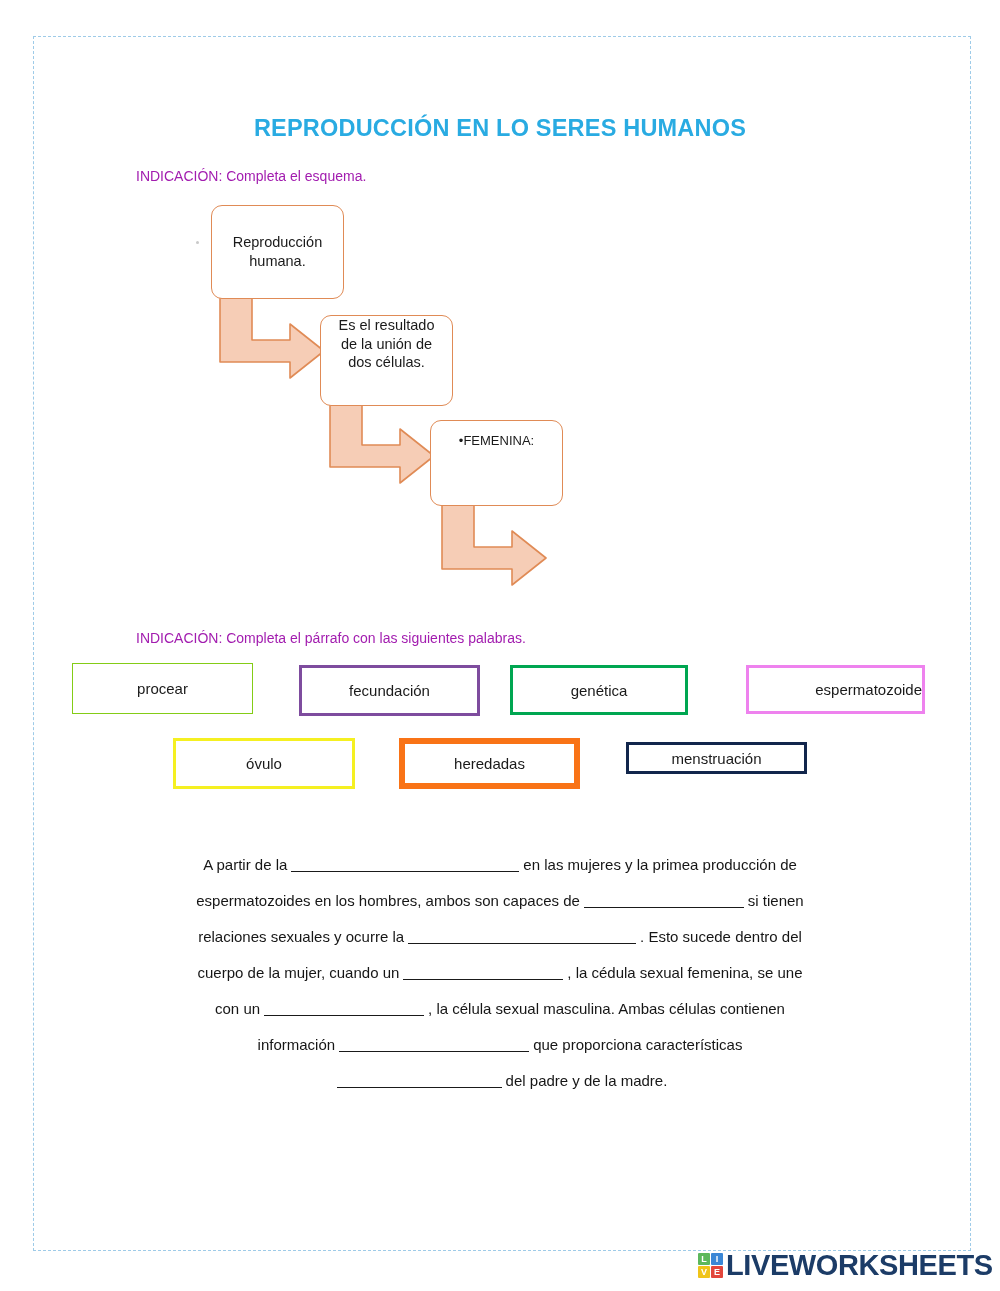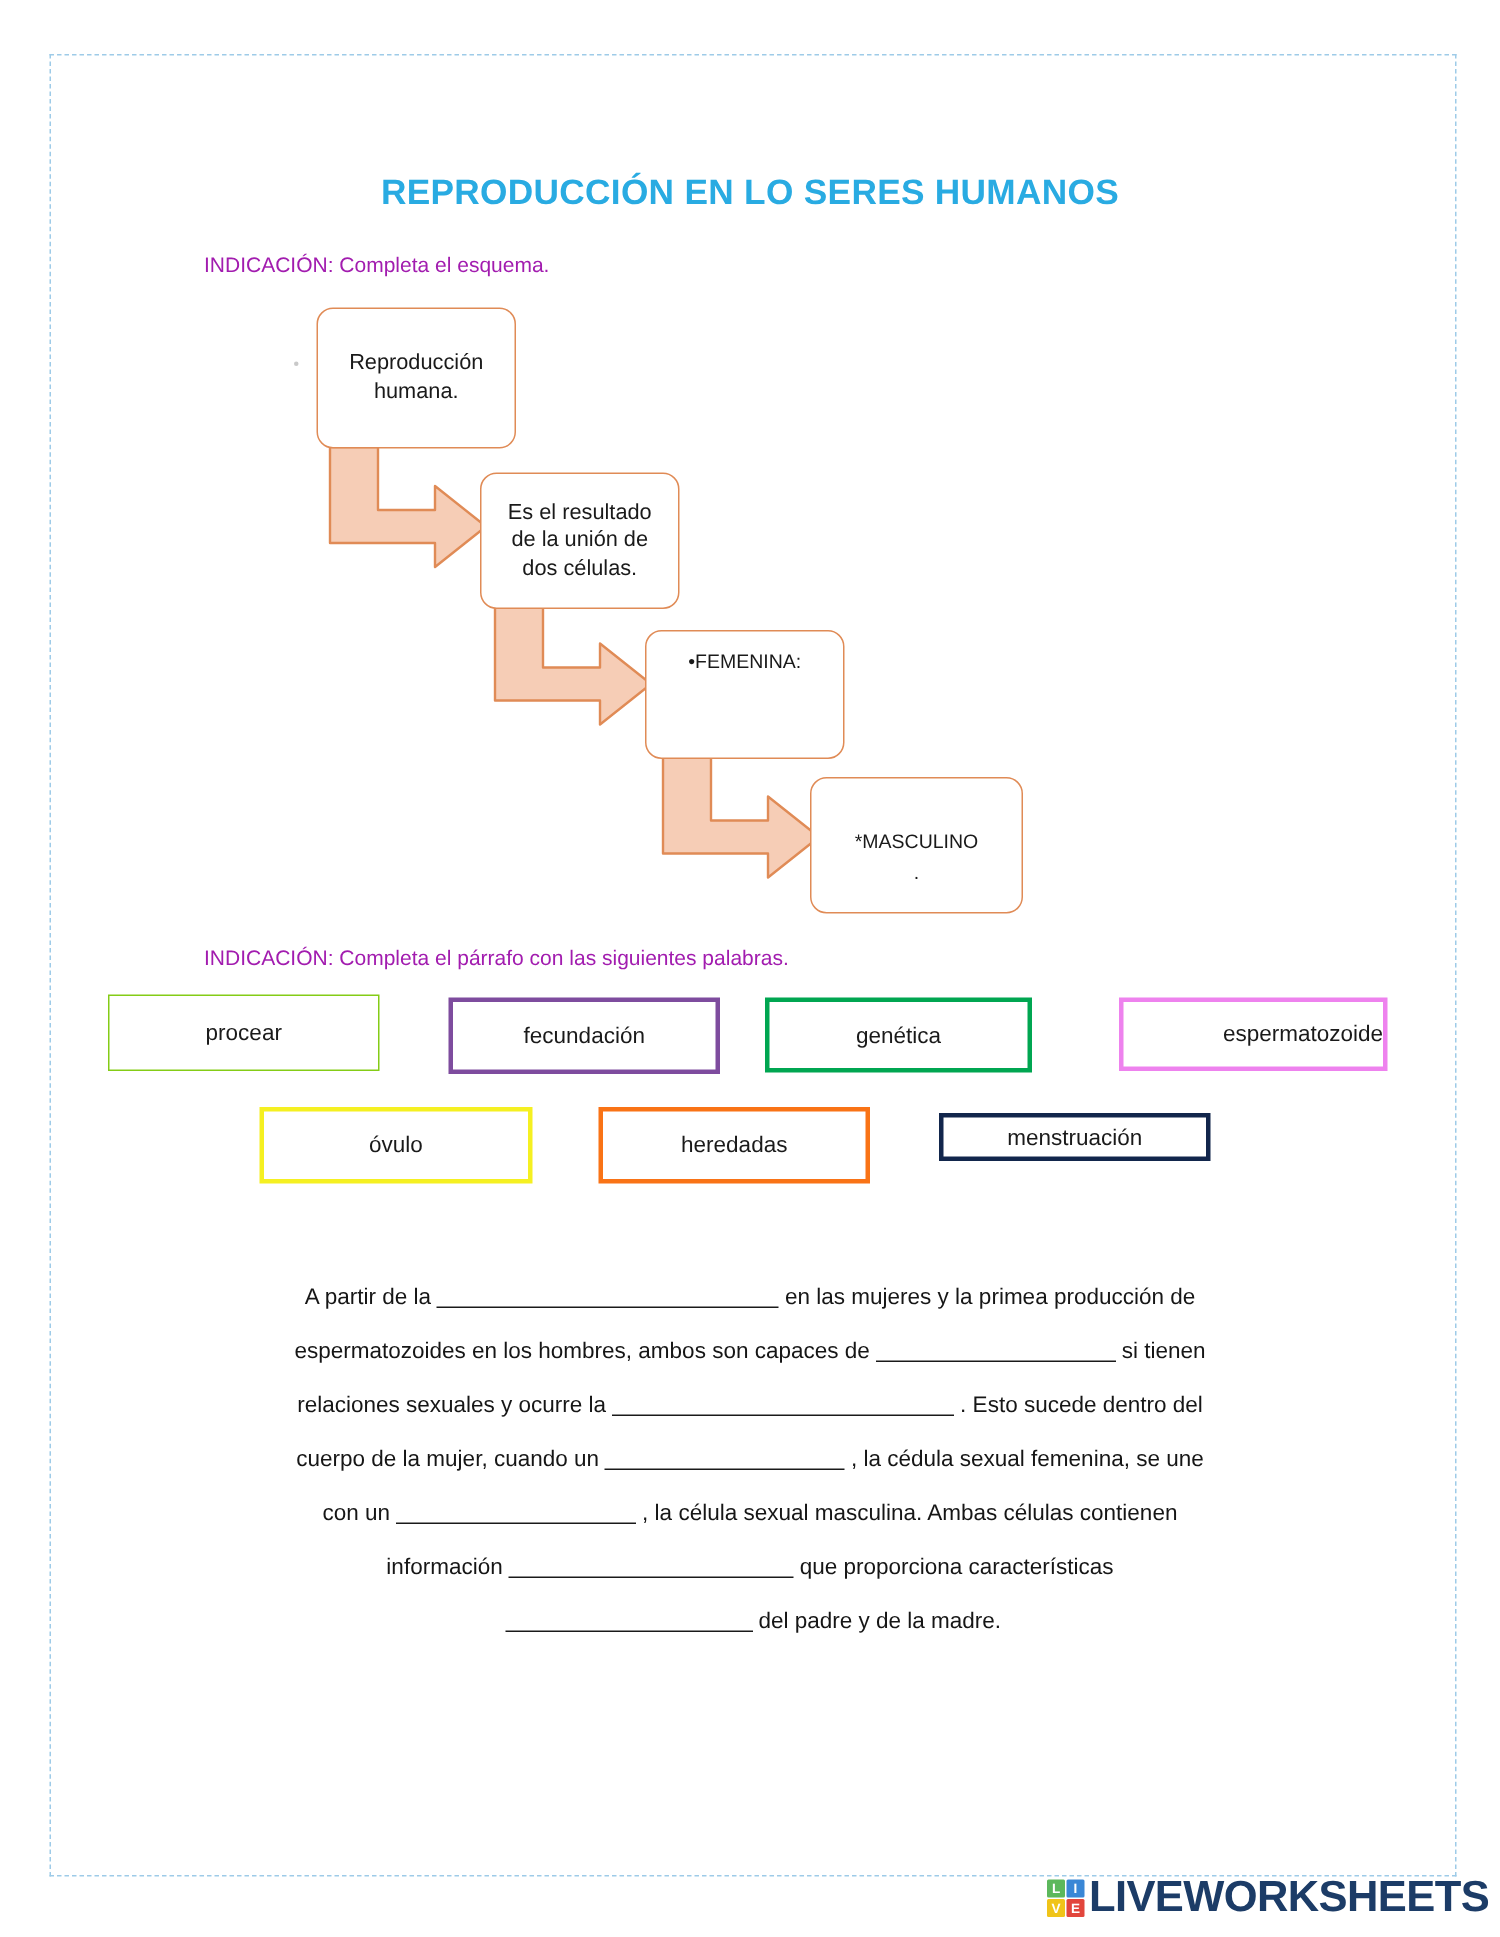--- a/index.html
+++ b/index.html
@@ -70,21 +70,21 @@
     justify-content: center;
     font-size: 14.5px;
     color: #1a1a1a;
     line-height: 1.28;
     text-align: center;
     z-index: 3;
   }
   .flow-box span { display: block; }
 
   #flow-box-1 { left: 211px; top: 205px; width: 133px; height: 94px; align-items: center; padding: 0 8px; }
-  #flow-box-2 { left: 320px; top: 315px; width: 133px; height: 91px; align-items: center; padding: 0 6px; }
+  #flow-box-2 { left: 320px; top: 315px; width: 133px; height: 91px; align-items: flex-start; padding: 0 6px; }
   #flow-box-3 { left: 430px; top: 420px; width: 133px; height: 86px; align-items: flex-start; padding-top: 12px; }
   #flow-box-4 { left: 540px; top: 518px; width: 142px; height: 91px; align-items: flex-start; padding-top: 16px; flex-direction: column; }
   #flow-box-4 .sub-dot { width: 100%; text-align: center; font-size: 13px; line-height: 1.6; }
   .flow-box.small-caps { font-size: 13px; }
 
   .dot-marker {
     position: absolute;
     left: 196px;
     top: 241px;
     width: 3px;
@@ -208,24 +208,20 @@
       <span>Es el resultado</span>
       <span>de la unión de</span>
       <span>dos células.</span>
     </div>
   </div>
 
   <div class="flow-box small-caps" id="flow-box-3">
     <span>•FEMENINA:</span>
   </div>
 
-  <div class="flow-box small-caps" id="flow-box-4">
-    <span class="sub-dot">*MASCULINO</span>
-    <span class="sub-dot">.</span>
-  </div>
 </div>
 
 <div class="instruction" id="instruction-2">INDICACIÓN: Completa el párrafo con las siguientes palabras.</div>
 
 <div id="word-bank">
   <div class="word-box" style="left:72px; top:663px; width:181px; height:51px; border:1px solid #84cc16;">
     <span>procear</span>
   </div>
   <div class="word-box" style="left:286px; top:665px; width:181px; height:51px; border:3px solid #7E4C9E;margin-left:13px;">
     <span>fecundación</span>
@@ -233,21 +229,21 @@
   <div class="word-box" style="left:510px; top:665px; width:178px; height:50px; border:3px solid #00A651;">
     <span>genética</span>
   </div>
   <div class="word-box" style="left:746px; top:665px; width:179px; height:49px; border:3px solid #EE82EE;justify-content:flex-end;">
     <span>espermatozoide</span>
   </div>
 
   <div class="word-box" style="left:173px; top:738px; width:182px; height:51px; border:3px solid #F5F021;">
     <span>óvulo</span>
   </div>
-  <div class="word-box" style="left:399px; top:738px; width:181px; height:51px; border:3px solid #f97316;">
+  <div class="word-box" style="left:399px; top:738px; width:181px; height:51px; border:6px solid #f97316;">
     <span>heredadas</span>
   </div>
   <div class="word-box" style="left:626px; top:742px; width:181px; height:32px; border:3px solid #12264C;">
     <span>menstruación</span>
   </div>
 </div>
 
 <div id="paragraph">
     <div class="para-line">
       <span>A partir de la</span>

